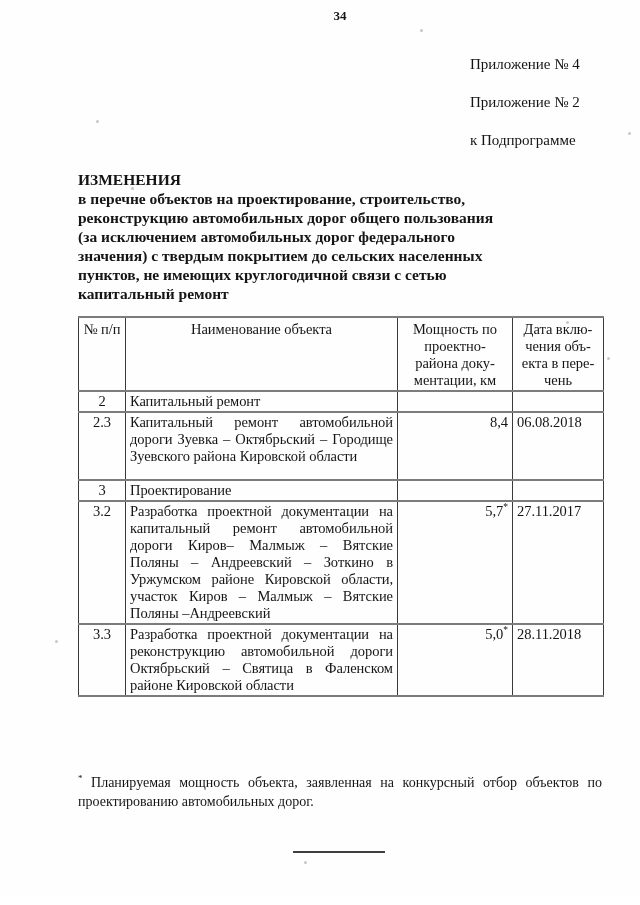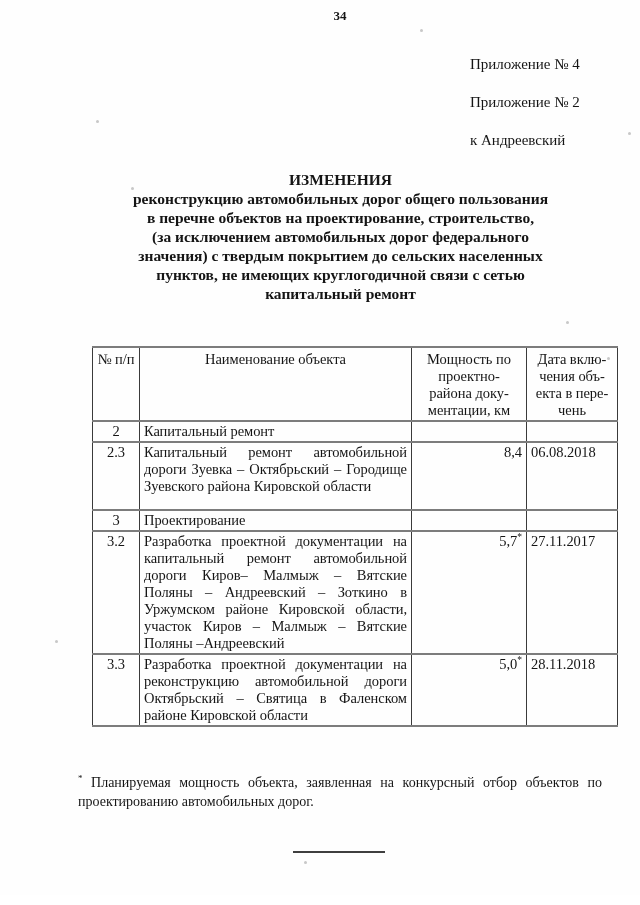--- a/index.html
+++ b/index.html
@@ -26,35 +26,33 @@
     left: 470px;
     top: 57px;
     font-size: 15px;
   }
   .annex-line { line-height: 14px; margin-bottom: 24px; white-space: nowrap; }
   .title-block {
     position: absolute;
     left: 78px;
     top: 170px;
     width: 525px;
-    text-align: center;
     font-weight: bold;
     font-size: 15.5px;
     line-height: 19px;
   }
   .doc-table {
     position: absolute;
     left: 78px;
-    top: 346px;
+    top: 316px;
     width: 525px;
     border-collapse: collapse;
     table-layout: fixed;
     font-size: 14.5px;
     letter-spacing: -0.05px;
-    margin-left: 14px;
   }
   .doc-table td, .doc-table th {
     border-left: 1.6px solid #3a3a3a;
     border-right: 1.6px solid #3a3a3a;
     border-top: 2.2px solid #7c7c7c;
     border-bottom: 2.2px solid #7c7c7c;
     vertical-align: top;
     line-height: 17px;
     padding: 1px 4px;
     font-weight: normal;
@@ -96,28 +94,28 @@
 </head>
 <body>
 
 <div class="page">
 
   <div class="page-number">34</div>
 
   <div class="annex-block">
     <div class="annex-line">Приложение № 4</div>
     <div class="annex-line">Приложение № 2</div>
-    <div class="annex-line">к Андреевский</div>
+    <div class="annex-line">к Подпрограмме</div>
   </div>
 
   <div class="title-block">
     <div>ИЗМЕНЕНИЯ</div>
     <div>
+        <div>в перечне объектов на проектирование, строительство,</div>
         <div>реконструкцию автомобильных дорог общего пользования</div>
-        <div>в перечне объектов на проектирование, строительство,</div>
         <div>(за исключением автомобильных дорог федерального</div>
         <div>значения) с твердым покрытием до сельских населенных</div>
         <div>пунктов, не имеющих круглогодичной связи с сетью</div>
         <div>капитальный ремонт</div>
       </div>
   </div>
 
   <table class="doc-table">
     <colgroup>
       <col style="width:47px">

